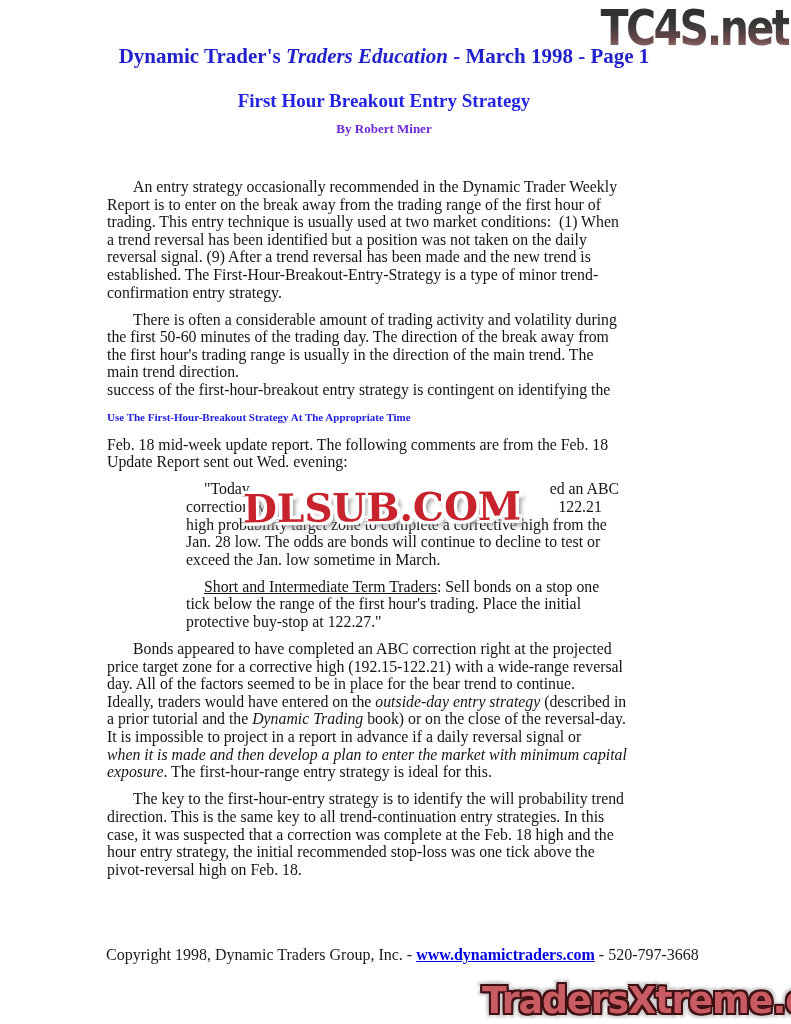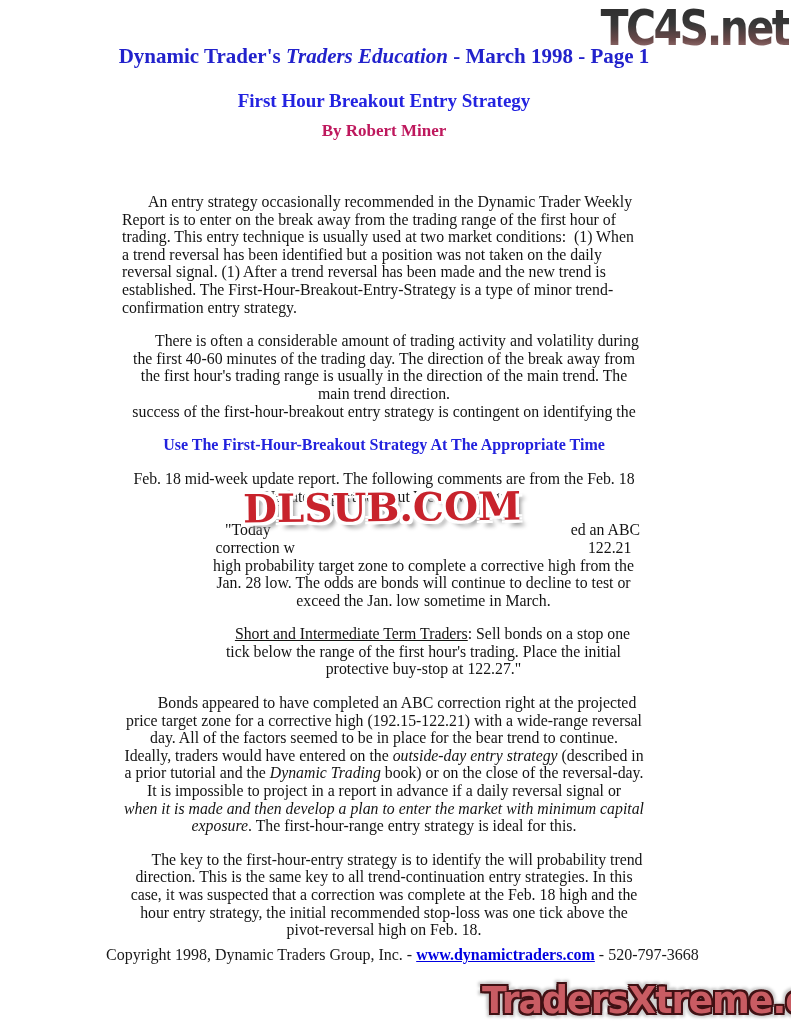--- a/index.html
+++ b/index.html
@@ -22,31 +22,31 @@
     background:linear-gradient(180deg,#2d2d2d 0%,#383838 42%,#6b4a4a 75%,#a88080 100%);
     -webkit-background-clip:text; background-clip:text;
     color:transparent;
     white-space:nowrap;
   }
   
   .colcenter{position:absolute; left:106px; width:556px; text-align:center;}
   .hdrline{top:44px; font-size:21px; font-weight:bold; color:#2222cc;text-align:center;}
   .hdrline .it{font-style:italic;}
   .doc-title{top:90px; font-size:19px; font-weight:bold; color:#2323e0;}
-  .byline{top:121px; font-size:17px; font-weight:bold; color:#be185d;}
+  .byline{top:121px; font-size:13px; font-weight:bold; color:#6d28d9;}
   
   .article{
     position:absolute; left:106px; top:177px; width:556px;
     font-size:15.8px; line-height:17.6px; color:#131313;
   }
-  .block{margin:16px;}
-  .block + .block{margin-top:9.5px;text-align:center;}
+  .block{margin:1px;}
+  .block + .block{margin-top:9.5px;}
   .line{white-space:pre;}
   .heading{
-    font-weight:bold; color:#2222dd; font-size:16px; line-height:18px;
+    font-weight:bold; color:#2222dd; font-size:11px; line-height:18px;
   }
   .quote{padding-left:79px;}
   .gap{display:inline-block; height:1px;}
   .i{font-style:italic;}
   .u{text-decoration:underline;}
   
   .watermark{
     position:absolute; left:243px; top:486px;
     font-family:"DejaVu Serif", serif;
     font-weight:bold; font-size:39px; line-height:42px;
@@ -94,27 +94,27 @@
   <div class="colcenter doc-title">First Hour Breakout Entry Strategy</div>
 
   <div class="colcenter byline">By Robert Miner</div>
 
   <div class="article" id="article">
       <div class="block para">
         <div class="line"><span class="gap" style="width: 26px;"></span><span class="">An entry strategy occasionally recommended in the Dynamic Trader Weekly</span></div>
         <div class="line"><span class="">Report is to enter on the break away from the trading range of the first hour of</span></div>
         <div class="line"><span class="">trading. This entry technique is usually used at two market conditions:  (1) When</span></div>
         <div class="line"><span class="">a trend reversal has been identified but a position was not taken on the daily</span></div>
-        <div class="line"><span class="">reversal signal. (1) After a trend reversal has been made and the new trend is</span></div>
+        <div class="line"><span class="">reversal signal. (9) After a trend reversal has been made and the new trend is</span></div>
         <div class="line"><span class="">established. The First-Hour-Breakout-Entry-Strategy is a type of minor trend-</span></div>
         <div class="line"><span class="">confirmation entry strategy.</span></div>
       </div>
       <div class="block para">
         <div class="line"><span class="gap" style="width: 26px;"></span><span class="">There is often a considerable amount of trading activity and volatility during</span></div>
-        <div class="line"><span class="">the first 40-60 minutes of the trading day. The direction of the break away from</span></div>
+        <div class="line"><span class="">the first 50-60 minutes of the trading day. The direction of the break away from</span></div>
         <div class="line"><span class="">the first hour's trading range is usually in the direction of the main trend. The</span></div>
         <div class="line"><span class="">main trend direction.</span></div>
         <div class="line"><span class="">success of the first-hour-breakout entry strategy is contingent on identifying the</span></div>
       </div>
       <div class="block heading">Use The First-Hour-Breakout Strategy At The Appropriate Time</div>
       <div class="block para">
         <div class="line"><span class="">Feb. 18 mid-week update report. The following comments are from the Feb. 18</span></div>
         <div class="line"><span class="">Update Report sent out Wed. evening:</span></div>
       </div>
       <div class="block quote">

